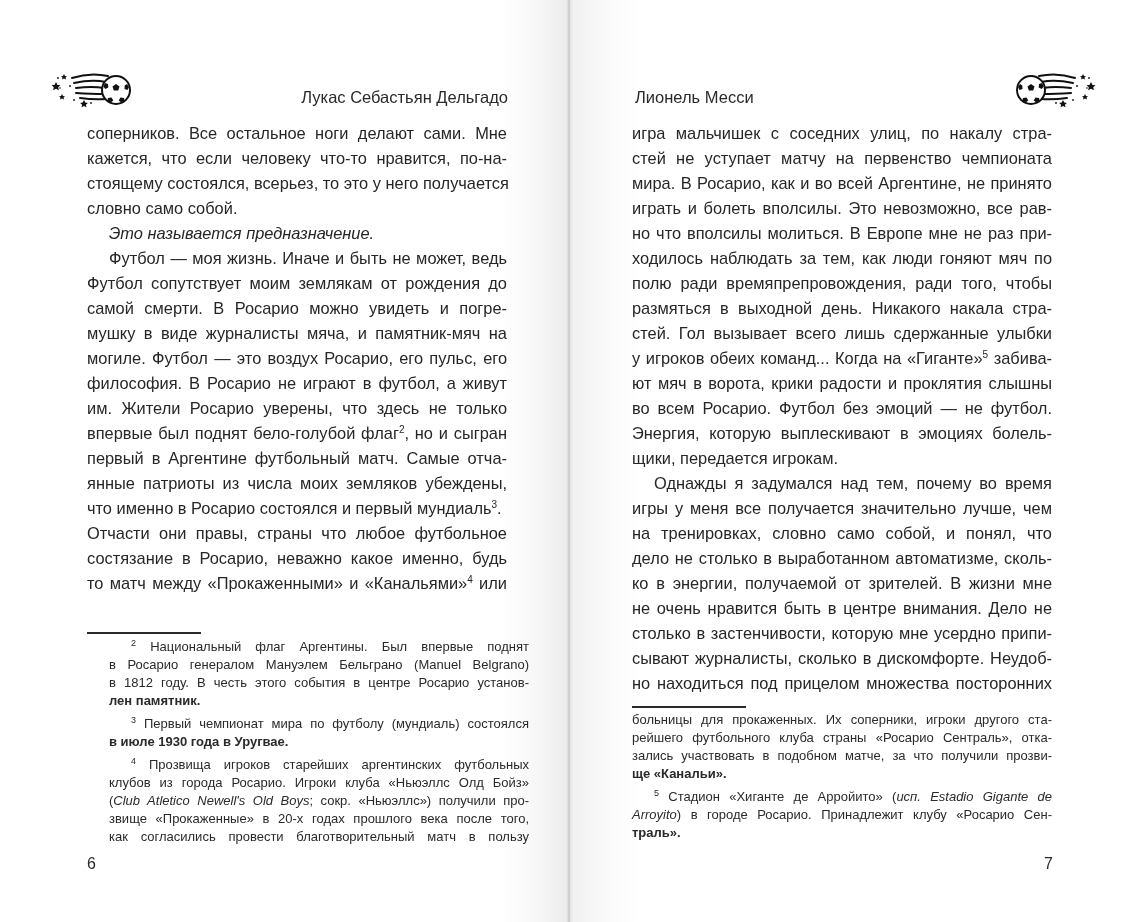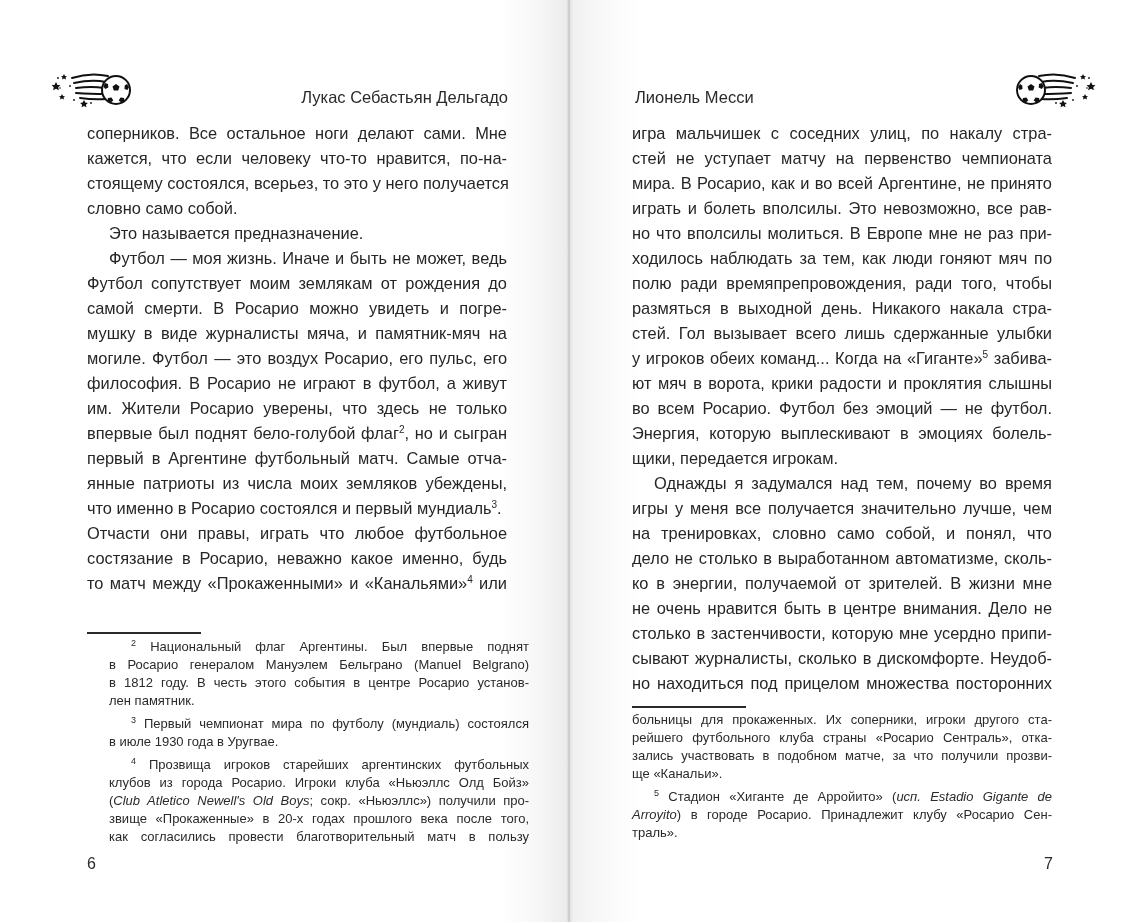--- a/index.html
+++ b/index.html
@@ -21,21 +21,21 @@
   .logo { position: absolute; top: 70px; width: 82px; height: 40px; }
 
   .body-text { position: absolute; font-size: 16.4px; line-height: 25px; text-align: justify; color: #262626; }
   .line { display: block; text-align: justify; text-align-last: justify; white-space: nowrap; overflow: visible; }
   .line.last { text-align-last: left; }
 
   .fn-rule { position: absolute; height: 1.5px; background: #2a2a2a; width: 114px; }
   .footnotes { position: absolute; font-size: 13px; line-height: 18px; color: #2a2a2a; }
   .footnotes .fn { margin: 0 0 5px 0; }
   .footnotes .fline { display: block; text-align: justify; text-align-last: justify; white-space: nowrap; }
-  .footnotes .fline.last { text-align-last: left; }
+  .footnotes .fline.last { text-align-last: left; font-weight: bold; }
   .footnotes .fline.first { padding-left: 22px; }
   sup { font-size: 10px; line-height: 0; vertical-align: 6px; }
   .fn sup { font-size: 9px; vertical-align: 5px; }
   i { }
 
   .page-num { position: absolute; top: 855px; font-size: 16px; color: #2a2a2a; }
 </style>
 </head>
 <body>
 
@@ -70,33 +70,33 @@
         <path d="M74 28 l-3.5-.5 -1.8 3 3 2.3 3-1.8z"></path>
       </g>
     </svg>
     <div class="running-head" style="right:61px;">Лукас Себастьян Дельгадо</div>
 
     <div class="body-text" style="left:87px; top:121px; width:420px;">
       <span class="line">соперников. Все остальное ноги делают сами. Мне</span>
       <span class="line">кажется, что если человеку что-то нравится, по-на-</span>
       <span class="line">стоящему состоялся, всерьез, то это у него получается</span>
       <span class="line last">словно само собой.</span>
-      <span class="line last" style="padding-left:22px;">Это называется предназначение.</span>
+      <span class="line last" style="padding-left:22px;font-style:italic;">Это называется предназначение.</span>
       <span class="line" style="padding-left:22px;">Футбол — моя жизнь. Иначе и быть не может, ведь</span>
       <span class="line">Футбол сопутствует моим землякам от рождения до</span>
       <span class="line">самой смерти. В Росарио можно увидеть и погре-</span>
       <span class="line">мушку в виде журналисты мяча, и памятник-мяч на</span>
       <span class="line">могиле. Футбол — это воздух Росарио, его пульс, его</span>
       <span class="line">философия. В Росарио не играют в футбол, а живут</span>
       <span class="line">им. Жители Росарио уверены, что здесь не только</span>
       <span class="line"><span>впервые был поднят бело-голубой флаг</span><sup>2</sup><span>, но и сыгран</span></span>
       <span class="line">первый в Аргентине футбольный матч. Самые отча-</span>
       <span class="line">янные патриоты из числа моих земляков убеждены,</span>
       <span class="line last"><span>что именно в Росарио состоялся и первый мундиаль</span><sup>3</sup><span>.</span></span>
-      <span class="line">Отчасти они правы, играть что любое футбольное</span>
+      <span class="line">Отчасти они правы, страны что любое футбольное</span>
       <span class="line">состязание в Росарио, неважно какое именно, будь</span>
       <span class="line"><span>то матч между «Прокаженными» и «Канальями»</span><sup>4</sup><span> или</span></span>
     </div>
 
     <div class="fn-rule" style="left:87px; top:632px;"></div>
     <div class="footnotes" style="left:87px; top:638px; width:420px;margin-left:22px;">
       <div class="fn">
         <span class="fline first"><sup>2</sup> <span>Национальный флаг Аргентины. Был впервые поднят</span></span>
         <span class="fline">в Росарио генералом Мануэлем Бельграно (Manuel Belgrano)</span>
         <span class="fline">в 1812 году. В честь этого события в центре Росарио установ-</span>

